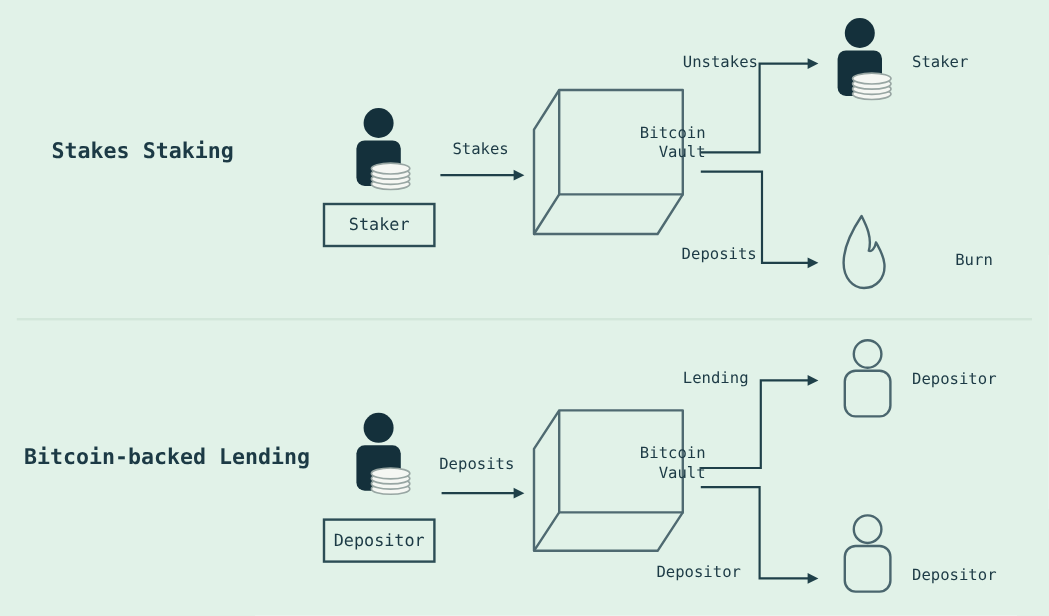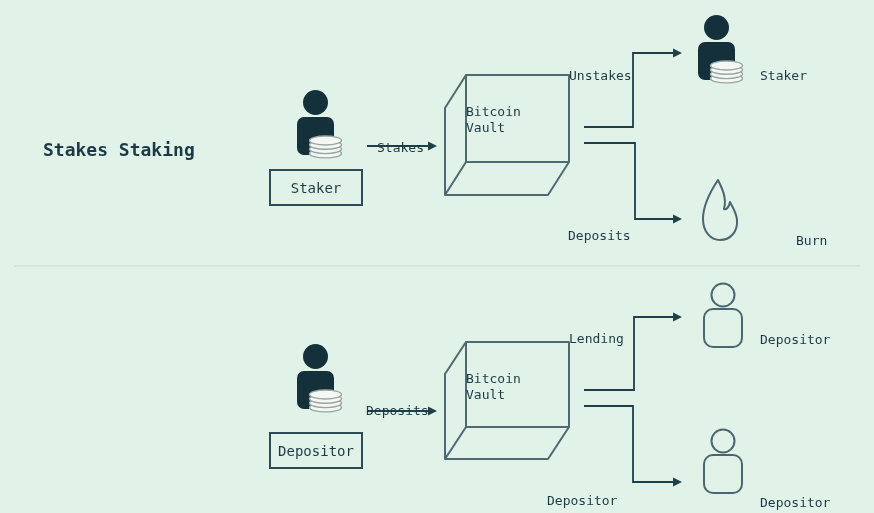--- a/index.html
+++ b/index.html
@@ -10,40 +10,39 @@
     font-family:"DejaVu Sans Mono","Liberation Mono",monospace;
     overflow:hidden;
   }
   .layer{position:absolute;left:0;top:0;}
   .t{
     position:absolute;
     color:#1c3a45;
     font-size:13px;
     line-height:15px;
     white-space:nowrap;
-    margin-top:23px;
   }
   .title{
     font-size:18px;
     line-height:21px;
     font-weight:700;
     letter-spacing:0px;
   }
   .entity-box{
     position:absolute;
     border:2px solid #2c4d55;
     display:flex;align-items:center;justify-content:center;
     font-size:14px;
     color:#1c3a45;
     box-sizing:border-box;
   }
   .vault-label{
     position:absolute;
     width:122px;
-    text-align:left;
+    text-align:right;
     font-size:13px;
     line-height:16px;
     color:#1c3a45;
   }
 </style>
 </head>
 <body>
 
 <div class="canvas">
 
@@ -135,20 +134,21 @@
   </div>
 
   <div class="t" style="left:569px;top:45px">Unstakes</div>
 
   <div class="t" style="left:760px;top:45px">Staker</div>
 
   <div class="t" style="left:568px;top:205px">Deposits</div>
 
   <div class="t" style="left:796px;top:210px">Burn</div>
 
+  <div class="t title" style="left:20px;top:371px">Bitcoin-backed Lending</div>
 
   <div class="t" style="left:366px;top:380px">Deposits</div>
 
   <div class="entity-box" style="left:269px;top:432px;width:94px;height:37px">
     <span>Depositor</span>
   </div>
 
   <div class="vault-label" style="left:466px;top:371px">
     <div>Bitcoin</div>
     <div>Vault</div>

